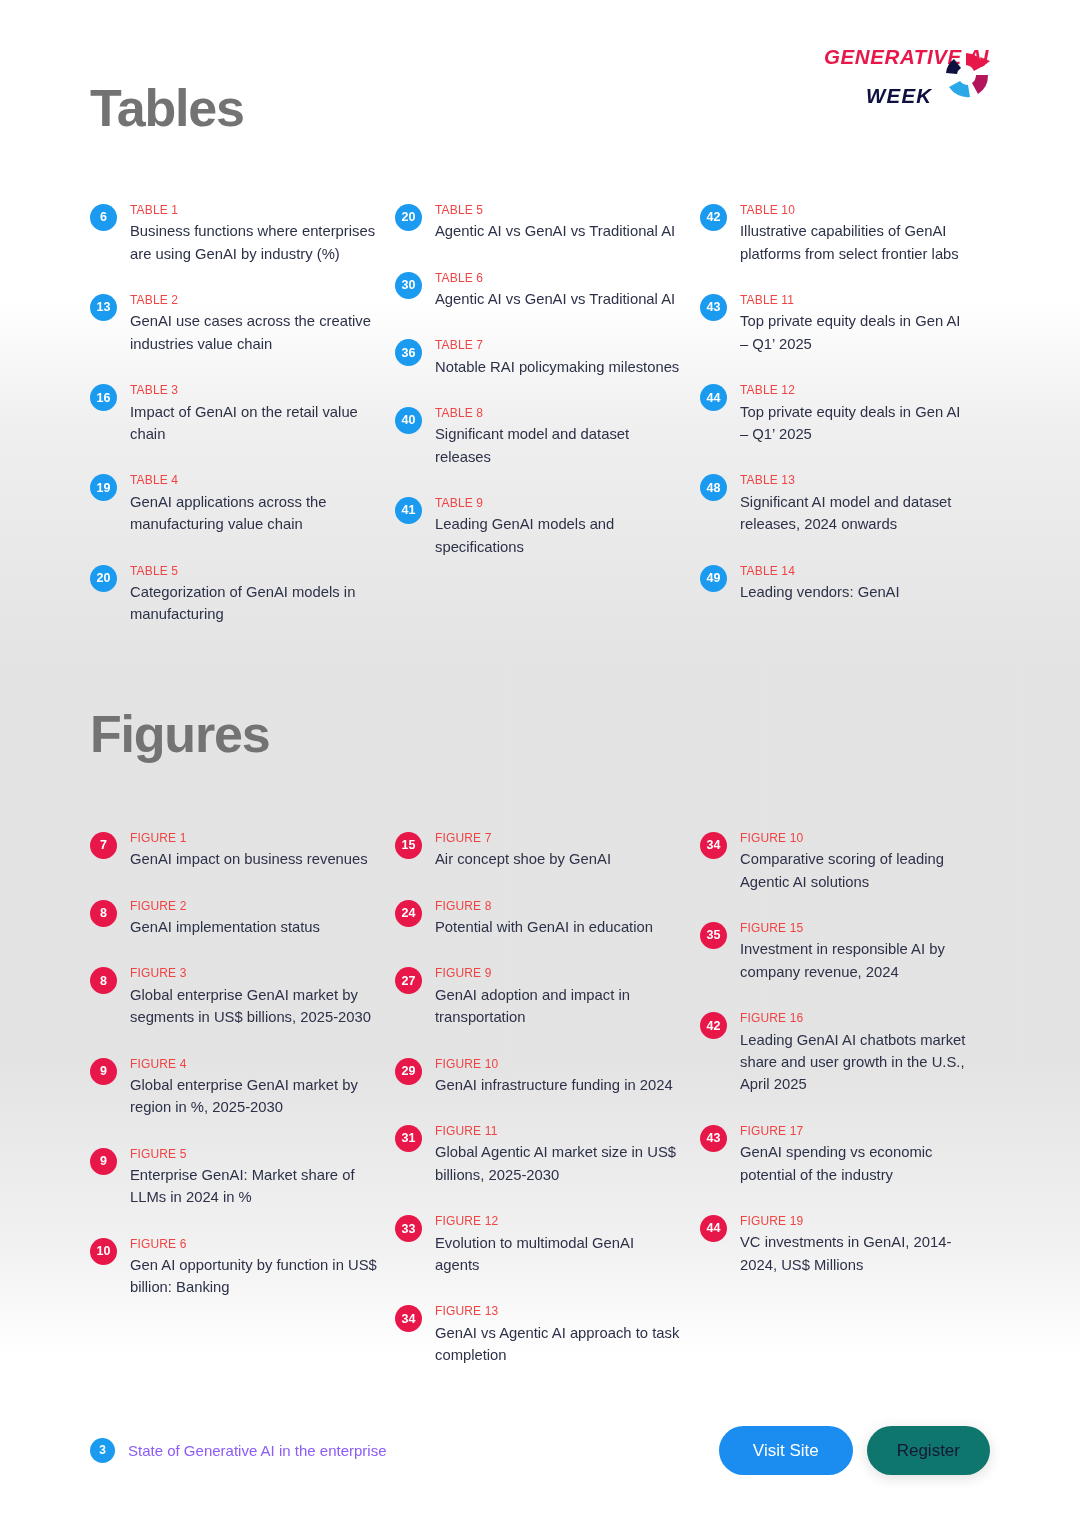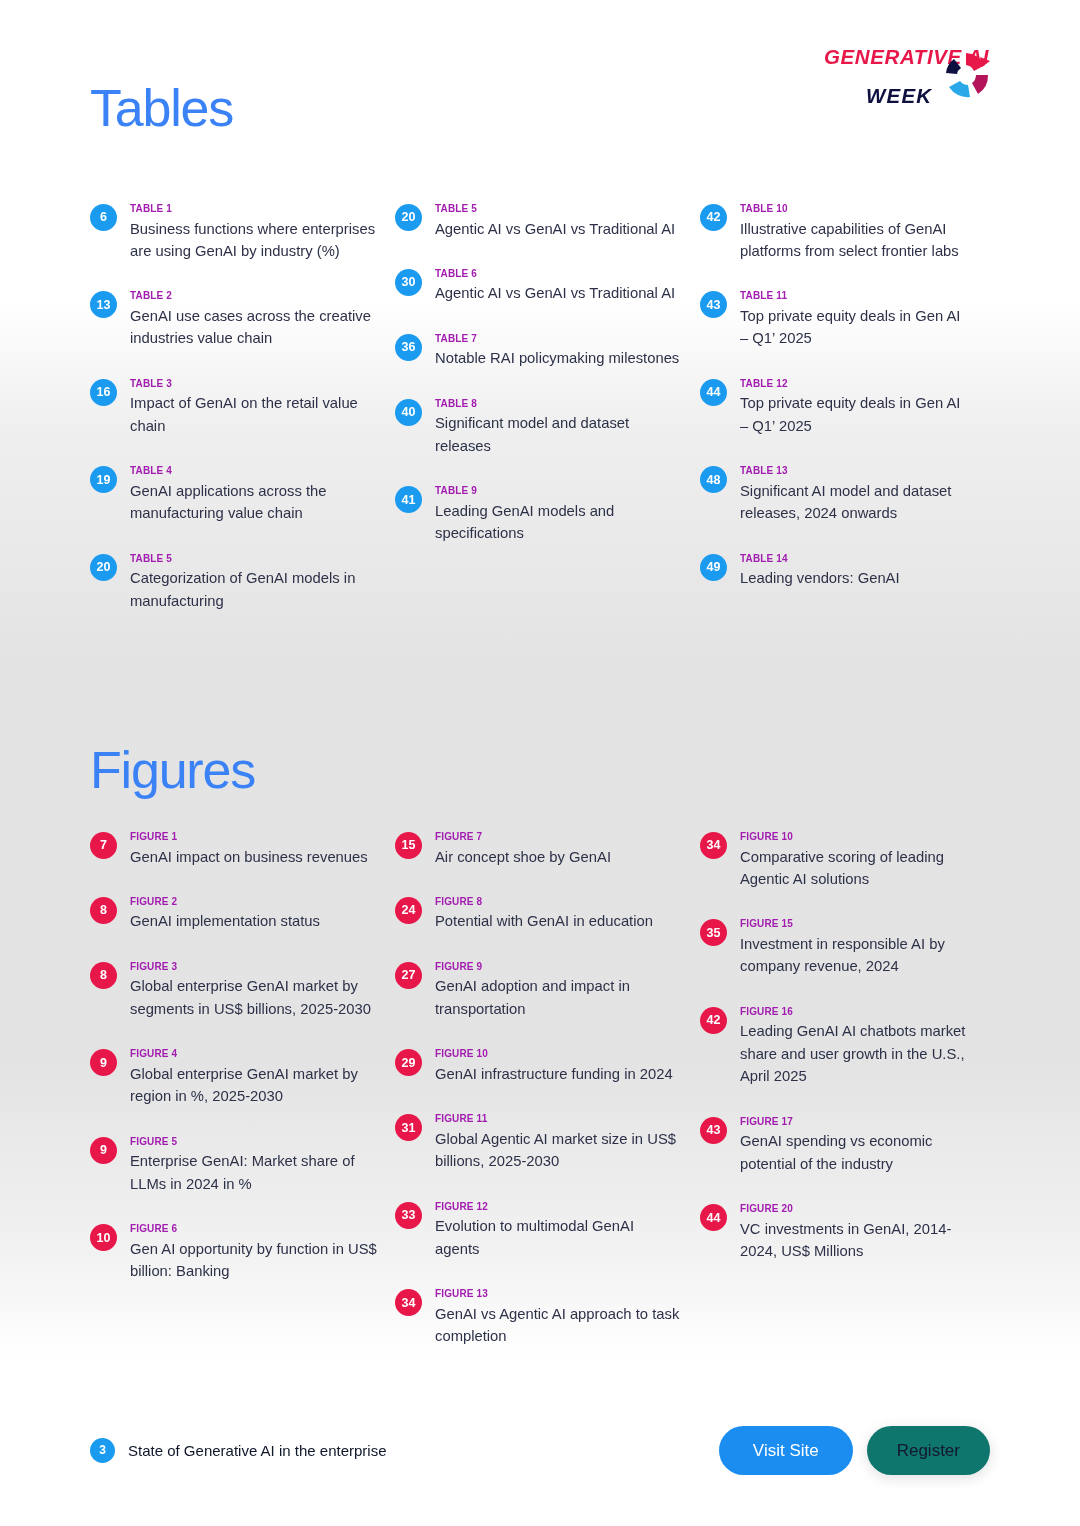--- a/index.html
+++ b/index.html
@@ -72,27 +72,27 @@
     position: absolute;
     right: 0;
     top: 2px;
     width: 52px;
     height: 52px;
   }
 
   
   .section-title {
     font-size: 52px;
-    font-weight: 400;
-    color: #3b82f6;
+    font-weight: 700;
+    color: #737373;
     letter-spacing: -1.2px;
     line-height: 1;
   }
   #tables-title { position: absolute; left: 90px; top: 82px; }
-  #figures-title { position: absolute; left: 90px; top: 708px; margin-top: 36px; }
+  #figures-title { position: absolute; left: 90px; top: 708px; }
 
   
   .grid {
     position: absolute;
     left: 90px;
     width: 900px;
     display: grid;
     grid-template-columns: 305px 305px 290px;
     column-gap: 0px;
   }
@@ -123,23 +123,23 @@
   }
   .badge.blue    { background: #1b9bf0; }
   .badge.crimson { background: #e8174a; }
 
   .entry-body {
     margin-left: 13px;
     padding-right: 18px;
   }
 
   .entry-label {
-    font-size: 10px;
-    font-weight: 700;
-    color: #a21caf;
+    font-size: 12px;
+    font-weight: 400;
+    color: #ef4444;
     letter-spacing: 0.15px;
     line-height: 1.35;
     margin-bottom: 2px;
   }
 
   .entry-desc {
     font-size: 14.8px;
     font-weight: 400;
     color: #2d3148;
     line-height: 1.52;
@@ -164,21 +164,21 @@
     color: #fff;
     font-size: 12px;
     font-weight: 700;
     display: flex;
     align-items: center;
     justify-content: center;
   }
   .footer-text {
     margin-left: 13px;
     font-size: 15px;
-    color: #0f172a;
+    color: #8b5cf6;
   }
   .footer-right { display: flex; align-items: center; gap: 14px; }
 
   .btn {
     border: none;
     border-radius: 28px;
     font-size: 17px;
     font-family: "Liberation Sans", sans-serif;
     cursor: pointer;
     line-height: 1;
@@ -465,21 +465,21 @@
       <div class="entry">
         <div class="badge crimson">43</div>
         <div class="entry-body">
           <div class="entry-label">FIGURE 17</div>
           <div class="entry-desc">GenAI spending vs economic potential of the industry</div>
         </div>
       </div>
       <div class="entry">
         <div class="badge crimson">44</div>
         <div class="entry-body">
-          <div class="entry-label">FIGURE 20</div>
+          <div class="entry-label">FIGURE 19</div>
           <div class="entry-desc">VC investments in GenAI, 2014-2024, US$ Millions</div>
         </div>
       </div>
     </div>
 
   </div>
 
   <div class="footer">
     <div class="footer-left">
       <div class="footer-badge">3</div>

